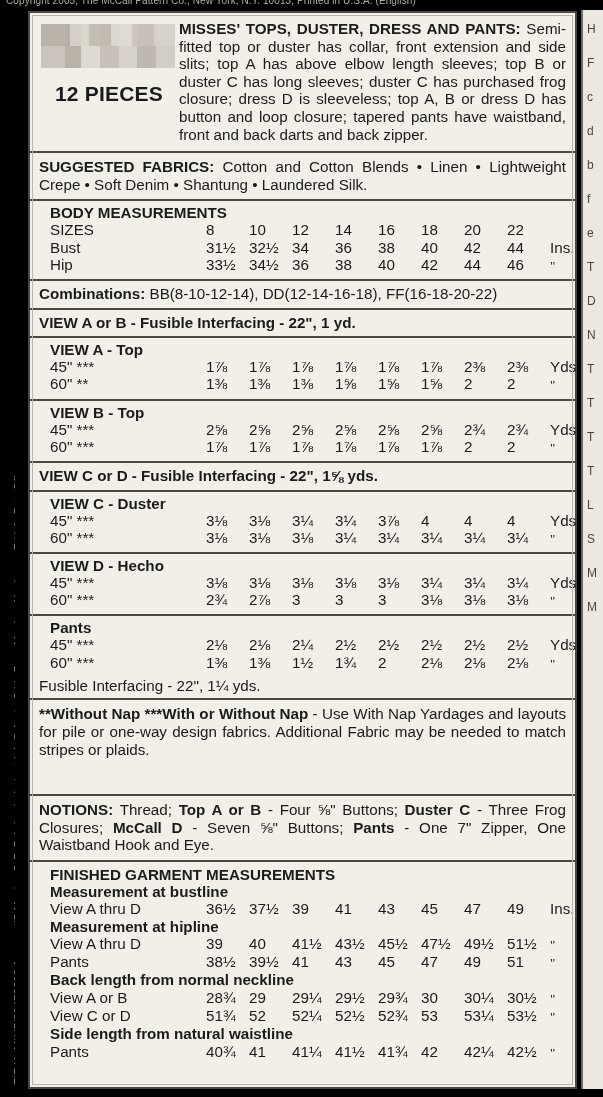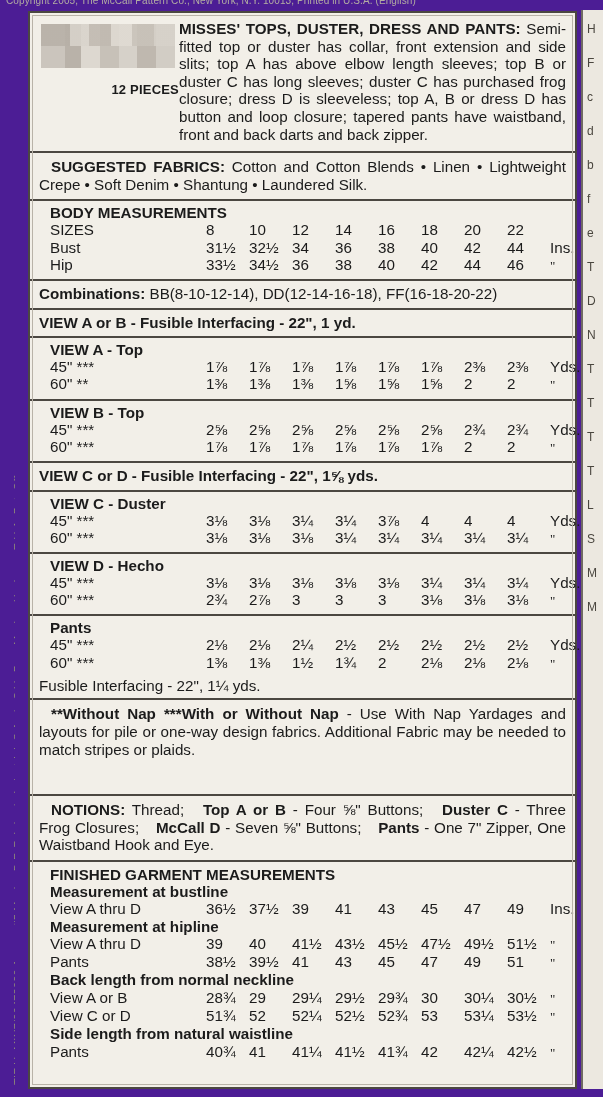--- a/index.html
+++ b/index.html
@@ -3,21 +3,21 @@
 <meta charset="utf-8">
 <style>
   html,body{margin:0;padding:0;}
   body{
     width:603px;height:1097px;overflow:hidden;
     background:#e9e5dd;
     font-family:"Liberation Sans","DejaVu Sans",sans-serif;
     color:#1b1b1b;
     -webkit-font-smoothing:none;
   }
-  .page{position:relative;width:603px;height:1097px;background:#4c1d95;}
+  .page{position:relative;width:603px;height:1097px;background:#000000;}
 
   
   .topstrip{position:absolute;left:0;top:0;width:603px;height:11px;overflow:hidden;}
   .topstrip span{
     display:block;font-size:10px;line-height:11px;color:#b3ada2;
     white-space:nowrap;margin-top:-5px;margin-left:6px;letter-spacing:.1px;
   }
 
   
   .vleft{position:absolute;left:-1px;top:0;width:16px;height:1097px;overflow:hidden;}
@@ -50,27 +50,27 @@
   .descblock{display:flex;padding:7px 9px 8px 9px;}
   .logobox{width:140px;flex:0 0 140px;padding-top:2px;}
   .redact{
     width:134px;height:44px;margin:2px 0 0 2px;
     background:
       linear-gradient(90deg,#cbc5bd 0 18%,#b9b2a9 18% 30%,#ddd8d0 30% 44%,#c7c1b8 44% 58%,#d6d1c9 58% 72%,#bfb8af 72% 86%,#d2cdc5 86% 100%),
       #cdc7bf;
     filter:blur(0.6px);
   }
   .redact .r2{width:100%;height:50%;background:linear-gradient(90deg,#b7b0a7 0 22%,#d9d4cc 22% 36%,#c0b9b0 36% 52%,#e0dbd3 52% 68%,#c9c3ba 68% 84%,#d7d2ca 84% 100%);opacity:.85;}
-  .pieces{font-size:13px;font-weight:bold;letter-spacing:.2px;margin-top:14px;text-align:right;}
+  .pieces{font-size:21px;font-weight:bold;letter-spacing:.2px;margin-top:14px;text-align:center;}
   .desc{flex:1;font-size:15.2px;line-height:17.6px;text-align:justify;}
   .desc b{font-weight:bold;}
 
   
   .para{font-size:15.2px;line-height:17.6px;padding:5px 9px 6px 9px;text-align:justify;}
-  .para b{font-weight:bold;margin-left:12px;}
+  .para b{font-weight:bold;}
   .oneline{font-size:15.2px;line-height:17.6px;padding:4px 9px 5px 9px;font-weight:bold;border-radius:11px;}
   .oneline .n{font-weight:normal;}
 
   
   .sect{padding:3px 9px 5px 20px;}
   .secthead{font-size:15.2px;font-weight:bold;line-height:17px;}
   table.m{border-collapse:collapse;width:100%;font-size:15.2px;table-layout:fixed;}
   table.m td{padding:0;line-height:17.2px;white-space:nowrap;vertical-align:baseline;}
   td.lab{width:156px;text-align:left;}
   td.v{width:43px;text-align:left;}

